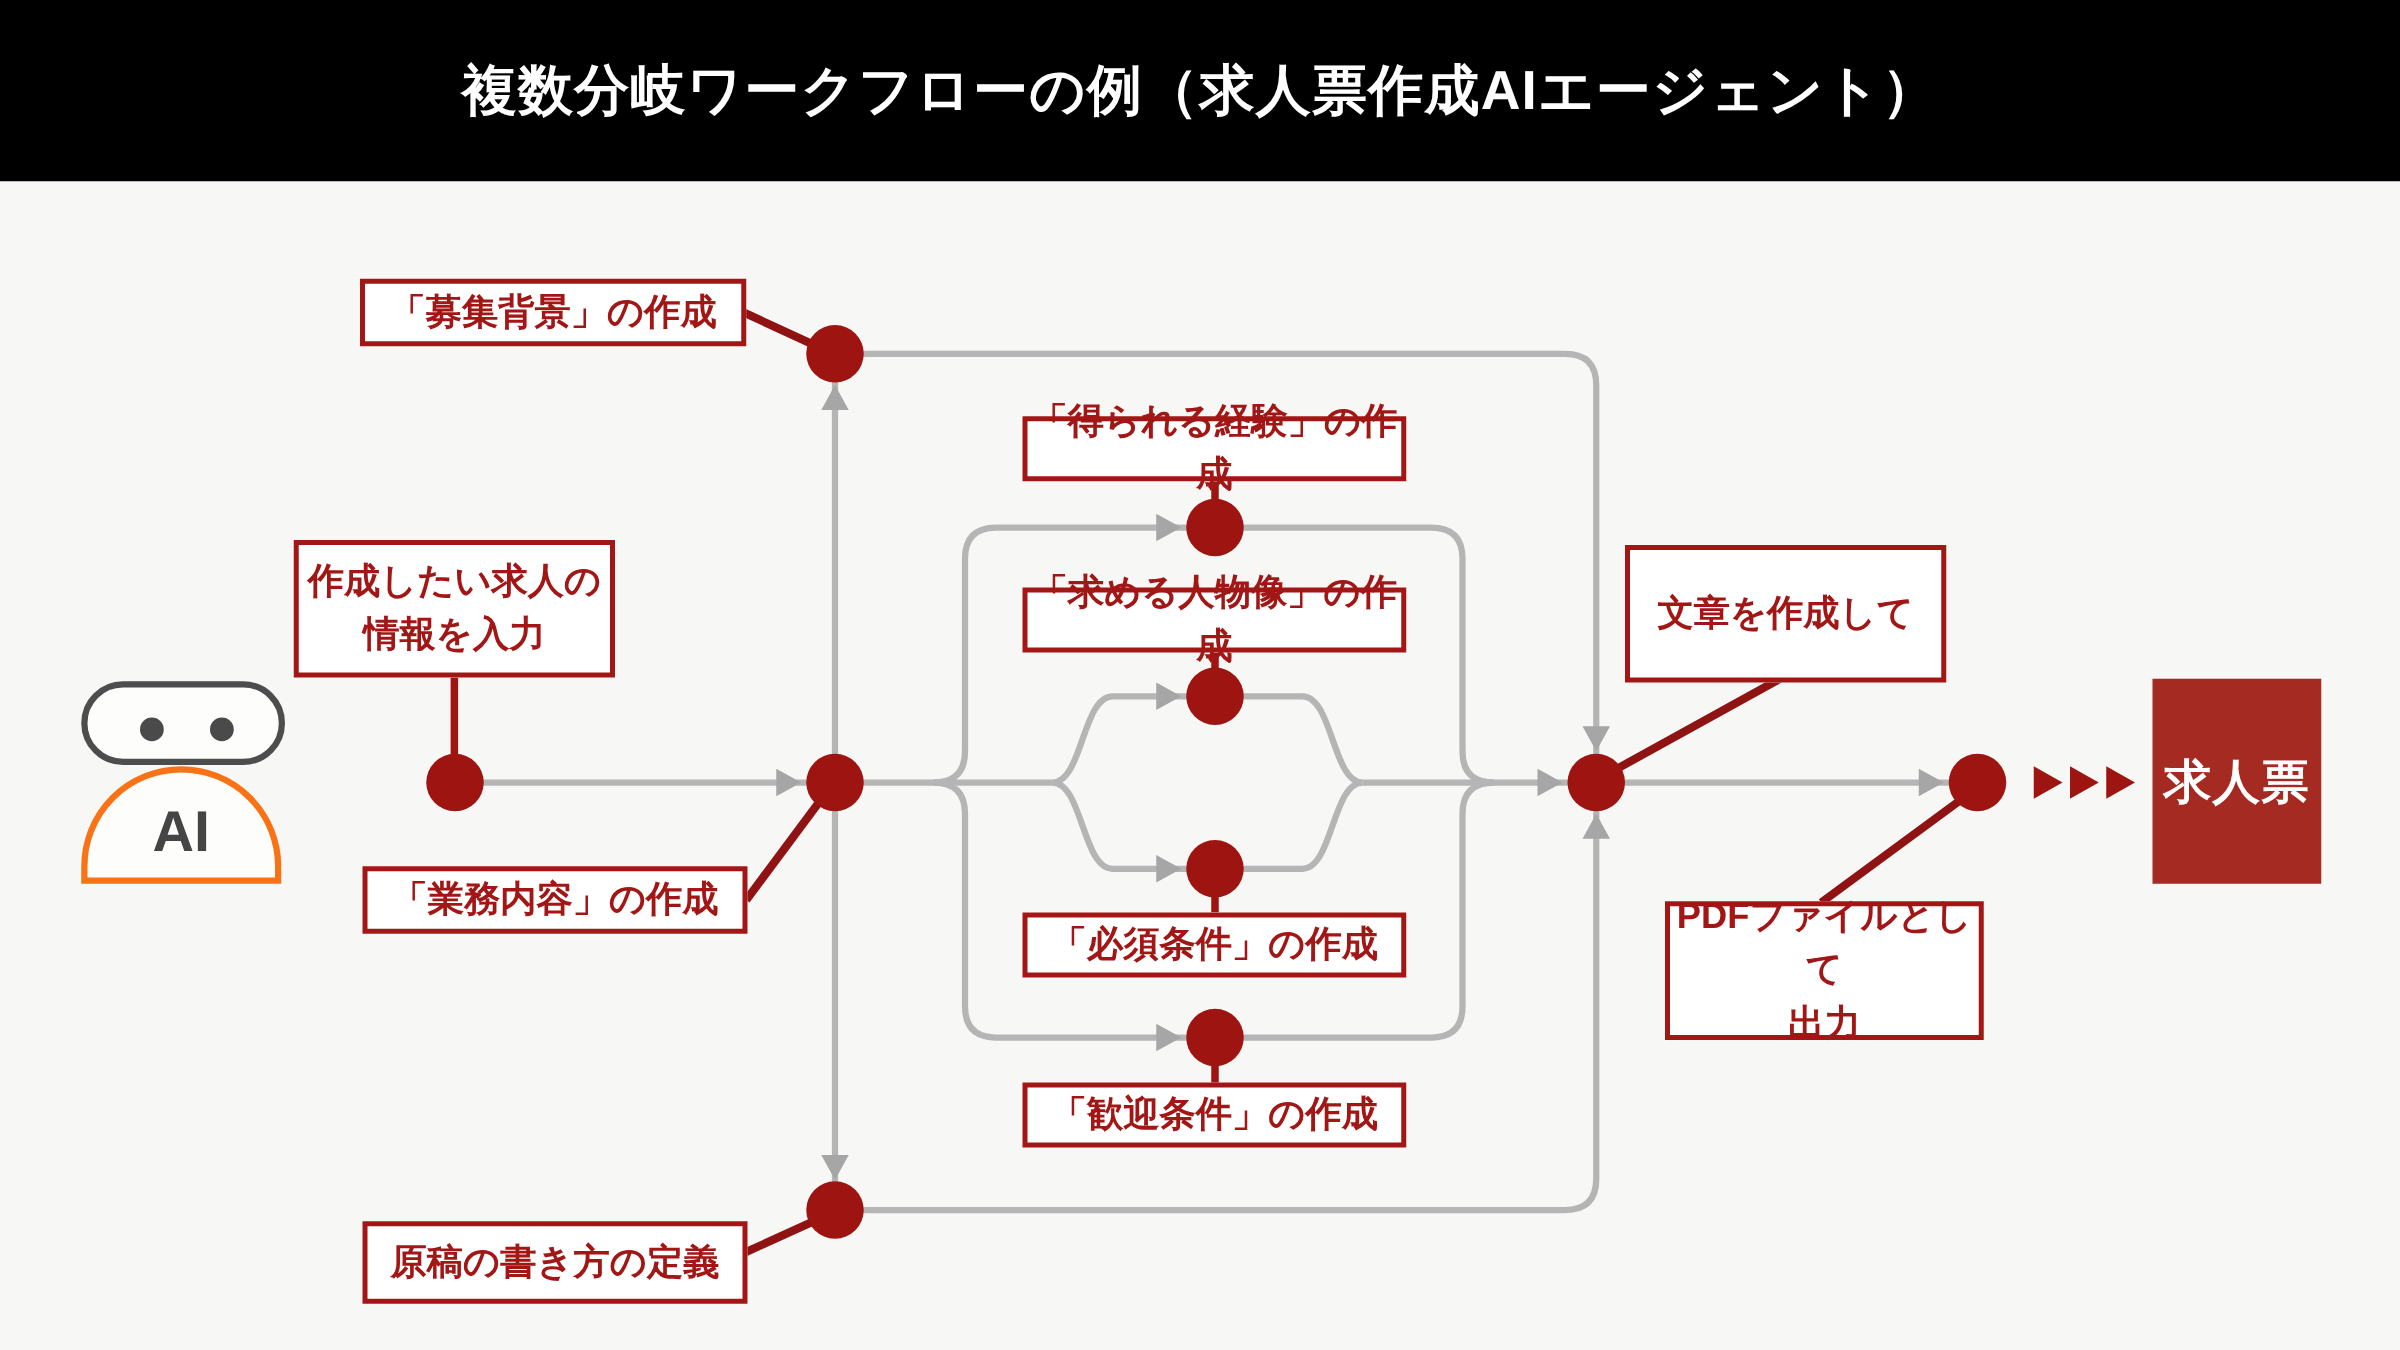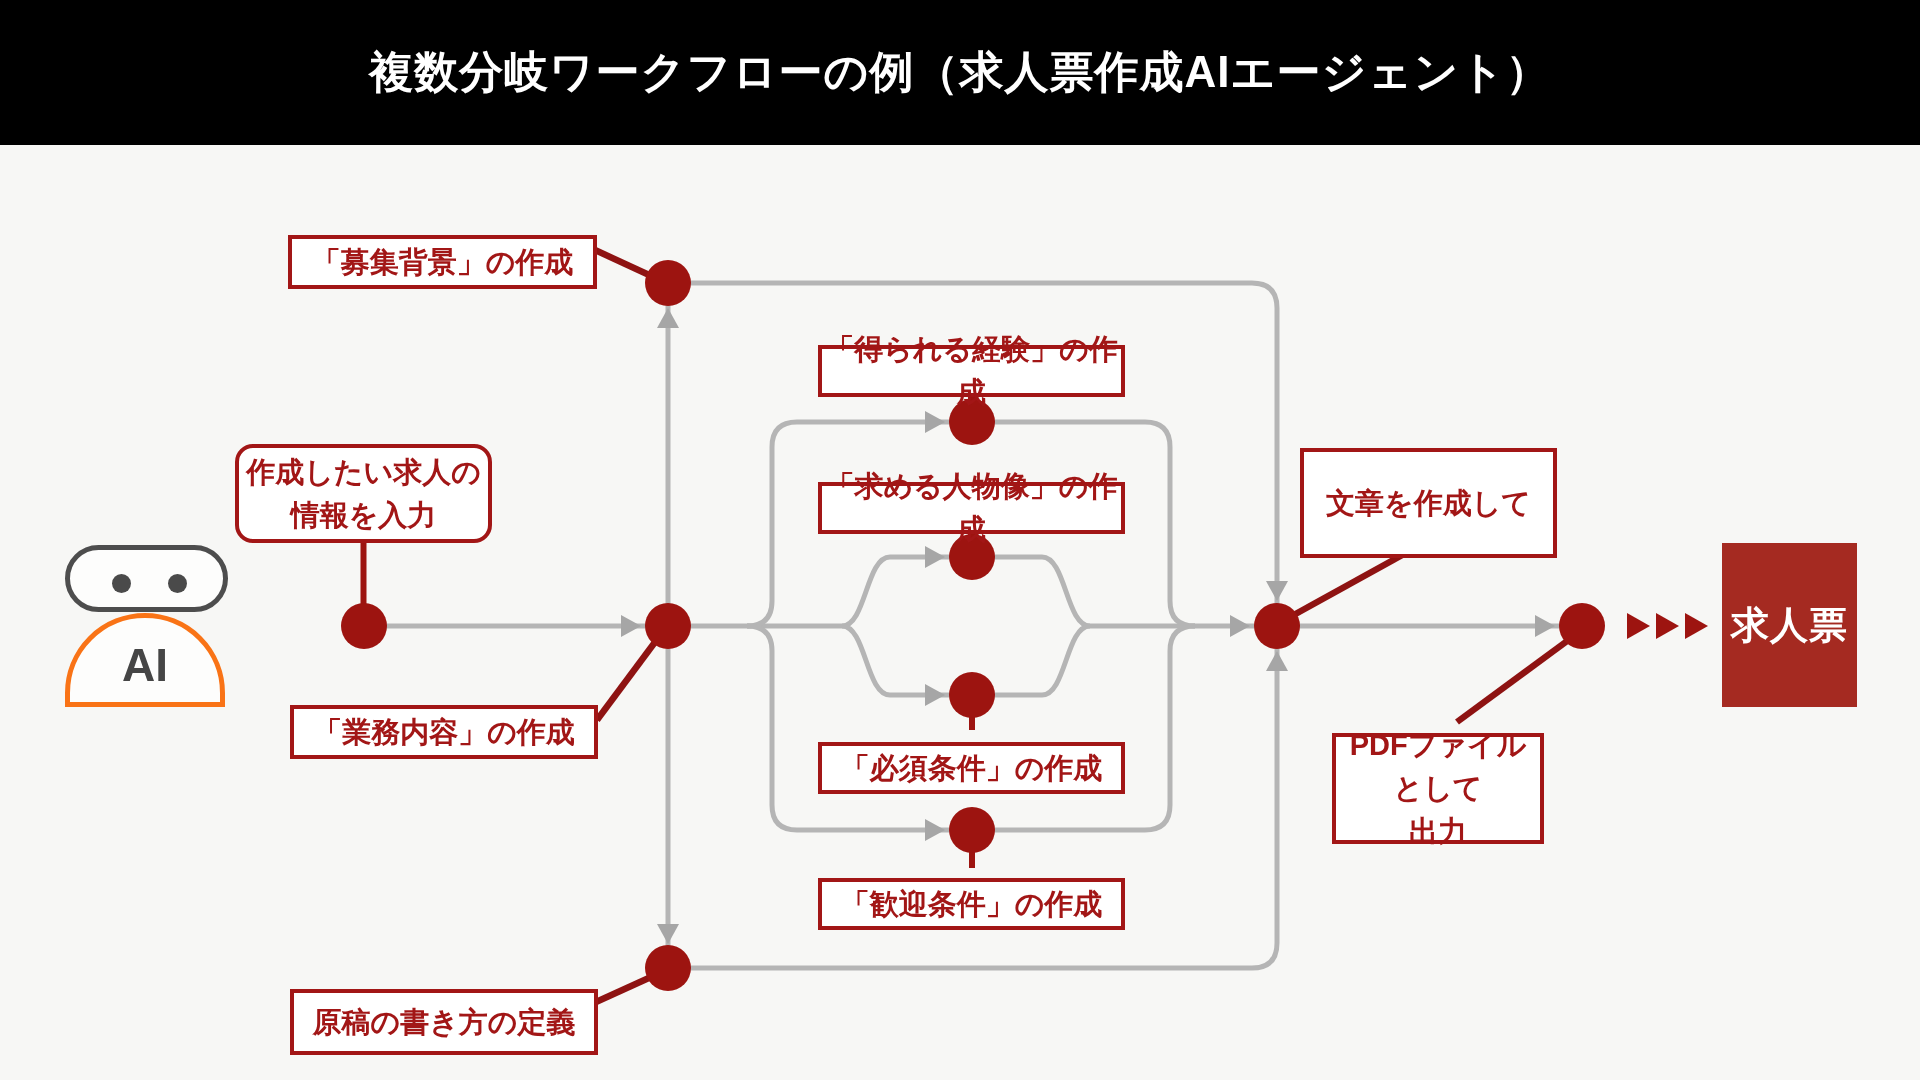--- a/index.html
+++ b/index.html
@@ -27,21 +27,20 @@
   
   .wbox{
     position:absolute;z-index:2;
     background:#fff;
     border:4px solid var(--red-border,#a21616);
     display:flex;flex-direction:column;align-items:center;justify-content:center;
     text-align:center;
     color:var(--red-border,#a21616);
     font-weight:bold;font-size:29px;line-height:43px;
     box-sizing:border-box;
-    margin-top:12px;
   }
   
   .robot{position:absolute;left:65px;top:545px;width:165px;height:165px;z-index:2;}
   .robot .head{
     position:absolute;left:0;top:0;width:163px;height:67px;
     background:#fdfdfc;border:5px solid #4d4d4d;border-radius:36px;
     box-sizing:border-box;
   }
   .robot .eye{
     position:absolute;width:19px;height:19px;border-radius:50%;
@@ -153,21 +152,21 @@
     </div>
     <div class="body">
       <div class="ai-label">AI</div>
     </div>
   </div>
 
   <div class="wbox" style="left:288px;top:223px;width:309px;height:54px;">
     <span>「募集背景」の作成</span>
   </div>
 
-  <div class="wbox" style="left:235px;top:432px;width:257px;height:99px;border-radius:18px;">
+  <div class="wbox" style="left:235px;top:432px;width:257px;height:110px;">
     <span>作成したい求人の</span>
     <span>情報を入力</span>
   </div>
 
   <div class="wbox" style="left:290px;top:693px;width:308px;height:54px;">
     <span>「業務内容」の作成</span>
   </div>
 
   <div class="wbox" style="left:290px;top:977px;width:308px;height:66px;">
     <span>原稿の書き方の定義</span>
@@ -186,21 +185,21 @@
   </div>
 
   <div class="wbox" style="left:818px;top:866px;width:307px;height:52px;">
     <span>「歓迎条件」の作成</span>
   </div>
 
   <div class="wbox" style="left:1300px;top:436px;width:257px;height:110px;">
     <span>文章を作成して</span>
   </div>
 
-  <div class="wbox" style="left:1332px;top:721px;width:212px;height:111px;">
+  <div class="wbox" style="left:1332px;top:721px;width:255px;height:111px;">
     <span>PDFファイルとして</span>
     <span>出力</span>
   </div>
 
   <div class="output-doc">
     <span>求人票</span>
   </div>
 
 </div>
 

